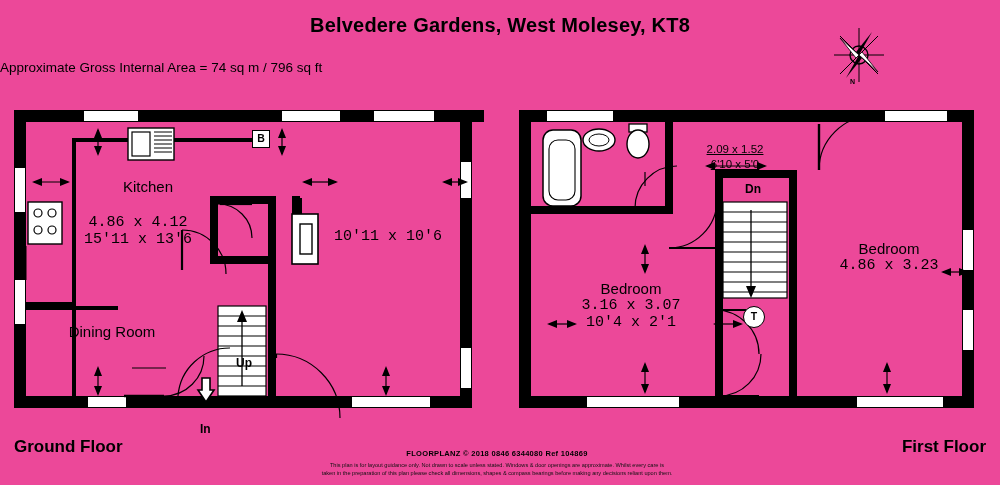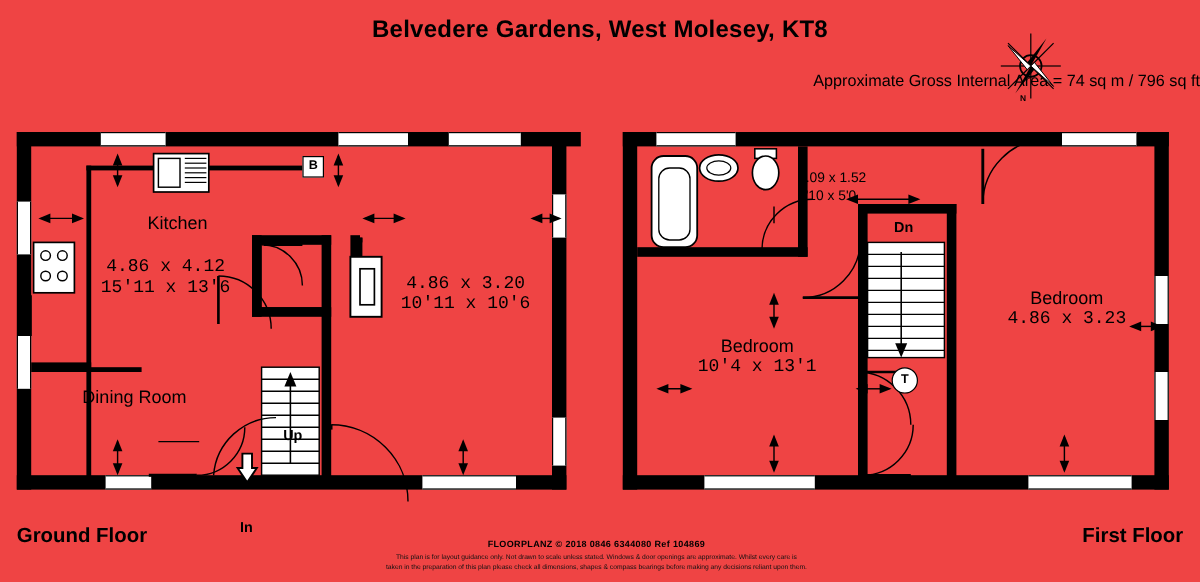--- a/index.html
+++ b/index.html
@@ -9,38 +9,38 @@
   }
   body {
     font-family: "Liberation Sans", sans-serif;
     color: #000000;
   }
   #page {
     position: relative;
     width: 1000px;
     height: 485px;
     overflow: hidden;
-    background: #ef4444;
+    background: #ec4899;
   }
   .title {
     position: absolute;
     top: 14px;
     left: 0;
     width: 1000px;
     text-align: center;
     font-size: 20px;
     font-weight: bold;
     letter-spacing: 0.2px;
   }
   .subtitle {
     position: absolute;
     top: 60px;
     left: 0;
     width: 1000px;
-    text-align: right;
+    text-align: left;
     font-size: 13.5px;
   }
   .floor-label {
     position: absolute;
     font-size: 17px;
     font-weight: bold;
   }
   .floor-label.ground { left: 14px; top: 437px; }
   .floor-label.first { right: 14px; top: 437px; }
 
@@ -127,22 +127,23 @@
     border-radius: 50%;
     background: #fff;
     font-size: 10.5px;
     font-weight: bold;
     text-align: center;
   }
   .dimtext {
     position: absolute;
     font-size: 11.5px;
     line-height: 15px;
-    text-align: left;
+    text-align: center;
     white-space: nowrap;
+    text-decoration: underline;
   }
   svg { display: block; overflow: visible; }
   .ovl { position: absolute; left: 0; top: 0; }
 </style>
 </head>
 <body>
 
 <div id="page">
 
   <div class="title">Belvedere Gardens, West Molesey, KT8</div>
@@ -289,31 +290,30 @@
 
     <div class="room" style="left:54px; top:68px; width:160px;">
       <span class="nm">Kitchen</span>
     </div>
     <div class="room" style="left:44px; top:104px; width:160px;">
       <span class="dim">4.86 x 4.12</span>
       <span class="dim">15'11 x 13'6</span>
     </div>
 
     <div class="room" style="left:294px; top:118px; width:160px;">
-      <span class="dim">4.86 x 3.20</span>
       <span class="dim">10'11 x 10'6</span>
     </div>
 
     <div class="room" style="left:28px; top:213px; width:140px;">
       <span class="nm">Dining Room</span>
     </div>
 
     <div class="boxtag" style="left:238px; top:20px; width:18px; height:18px;">B</div>
     <div class="tag" style="left:222px; top:246px;">Up</div>
-    <div class="tag" style="left:186px; top:322px;">In</div>
+    <div class="tag" style="left:186px; top:312px;">In</div>
   </div>
 
   <div class="plan first">
 
     <div class="wall" style="left:0px; top:0px; width:455px; height:12px;"></div>
     <div class="wall" style="left:0px; top:0px; width:12px; height:298px;"></div>
     <div class="wall" style="left:443px; top:0px; width:12px; height:298px;"></div>
     <div class="wall" style="left:0px; top:286px; width:455px; height:12px;"></div>
 
     <div class="window" style="left:28px; top:0px; width:66px; height:12px;"></div>
@@ -399,21 +399,22 @@
     <div class="dimtext" style="left:146px; top:32px; width:140px;">
       <span>2.09 x 1.52</span><br>
       <span>6'10 x 5'0</span>
     </div>
 
     <div class="tag" style="left:226px; top:72px;">Dn</div>
     <div class="circletag" style="left:224px; top:196px; width:22px; height:22px; line-height:19px;">T</div>
 
     <div class="room" style="left:32px; top:170px; width:160px;">
       <span class="nm">Bedroom</span>
-      <span class="dim">10'4 x 13'1</span>
+      <span class="dim">3.16 x 3.07</span>
+      <span class="dim">10'4 x 2'1</span>
     </div>
 
     <div class="room" style="left:290px; top:130px; width:160px;">
       <span class="nm">Bedroom</span>
       <span class="dim">4.86 x 3.23</span>
     </div>
   </div>
 
   <div class="floor-label ground">Ground Floor</div>
   <div class="floor-label first">First Floor</div>

